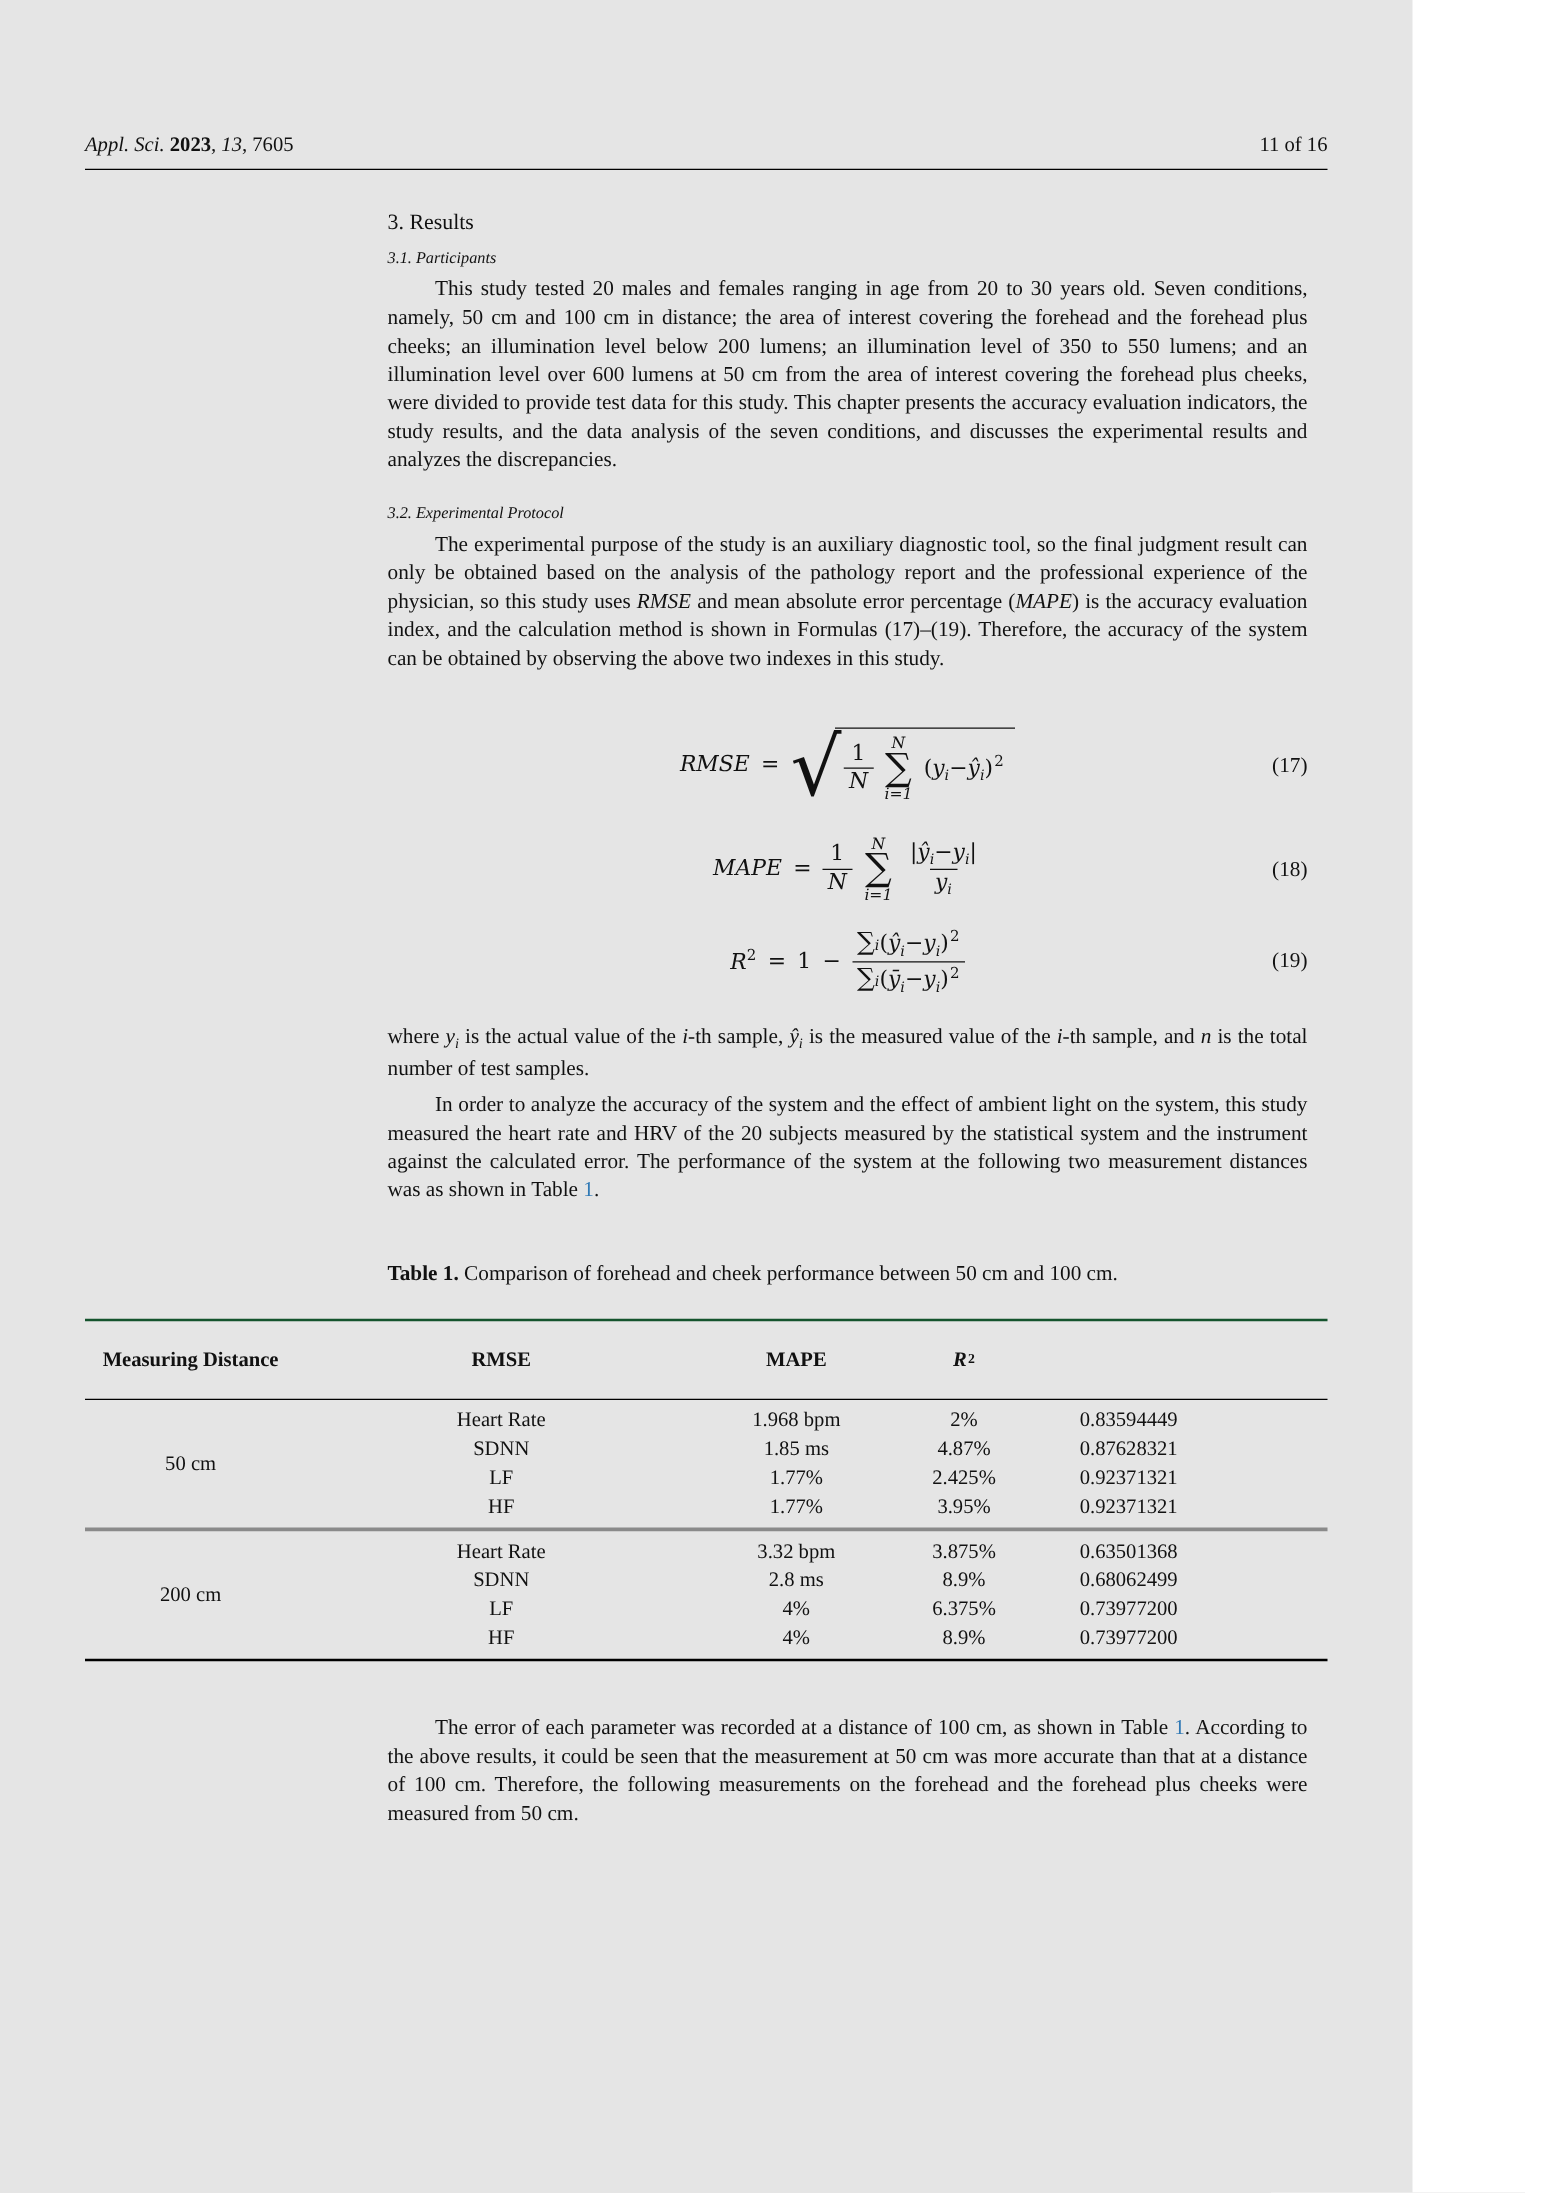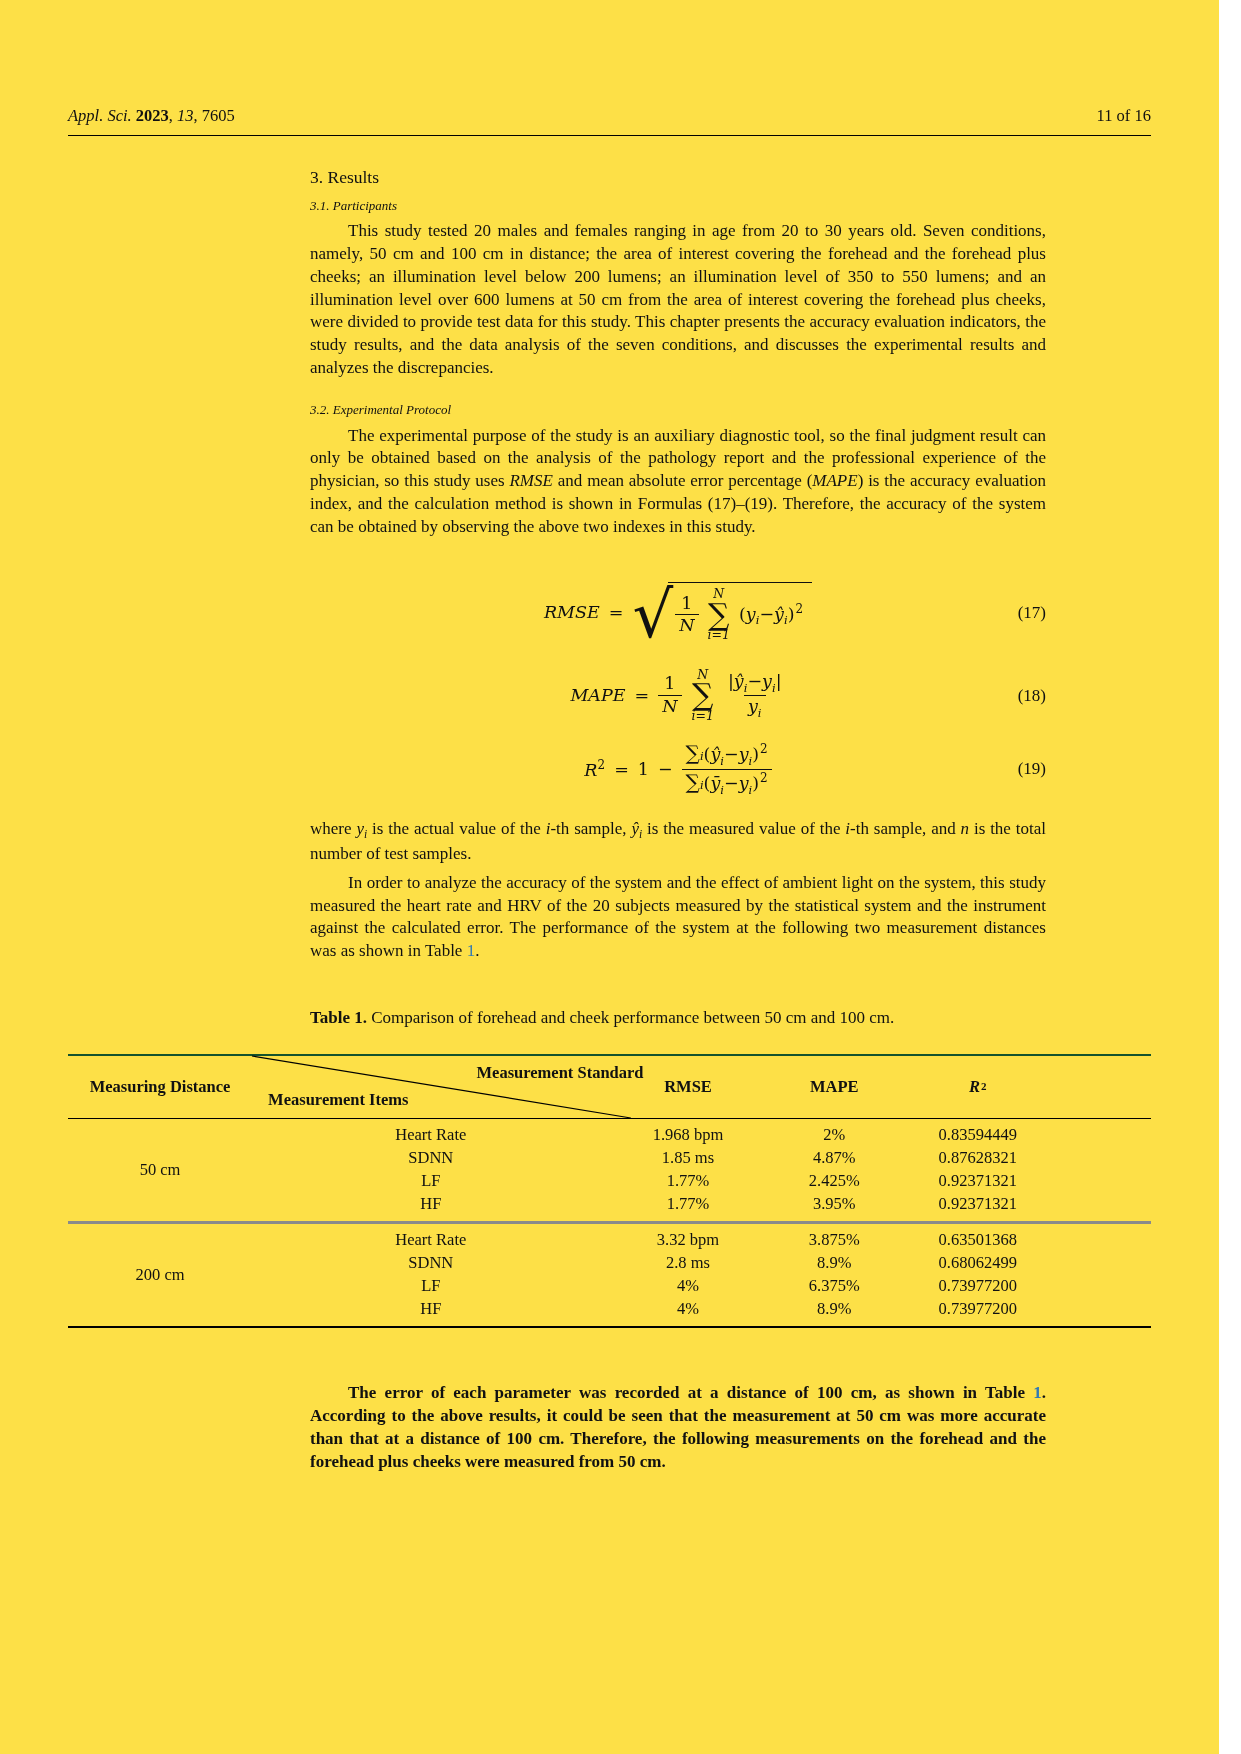--- a/index.html
+++ b/index.html
@@ -1,21 +1,21 @@
 <!DOCTYPE html>
 <html><head>
 <meta charset="utf-8">
 <style>
   html,body{margin:0;padding:0;}
   body{
     width:1241px;height:1754px;background:#ffffff;color:#111;
     font-family:"Liberation Serif",serif;font-size:17px;
     -webkit-font-smoothing:antialiased;
   }
-  .page{position:relative;width:1219px;height:1754px;overflow:hidden;background:#fde047;}
+  .page{position:relative;width:1130px;height:1754px;overflow:hidden;background:#e5e5e5;}
   
   .phead{display:flex;justify-content:space-between;align-items:baseline;
     padding:106px 68px 0 68px;font-size:16.5px;}
   .hrule{margin:9px 68px 0 68px;border:0;border-top:1.6px solid #000;height:0;}
   
   .tcol{margin-left:310px;width:736px;text-align:justify;line-height:1.345;}
   h2.sec{font-size:17.5px;font-weight:normal;margin:30px 0 0 0;text-align:left;}
   h3.sub{font-size:13px;font-weight:normal;font-style:italic;margin:7px 0 0 0;text-align:left;}
   p{margin:6px 0 0 0;}
   p.ind{text-indent:38px;}
@@ -59,21 +59,21 @@
   .hdiag svg{position:absolute;left:0;top:0;width:106%;height:100%;overflow:visible;}
   .corner-top{position:absolute;top:7px;right:-34px;font-weight:bold;white-space:nowrap;}
   .corner-bottom{position:absolute;bottom:7px;left:16px;font-weight:bold;white-space:nowrap;}
   .tgroup{display:grid;grid-template-columns:17% 33% 14.5% 12.5% 14% 9%;
     grid-auto-rows:23px;padding:5px 0;}
   .tgroup.first{border-bottom:3px solid #8a8a8a;}
   .gdist{grid-column:1;grid-row:1/5;display:flex;align-items:center;justify-content:center;}
   .gc{display:flex;align-items:center;justify-content:center;}
   .c2{grid-column:2}.c3{grid-column:3}.c4{grid-column:4}.c5{grid-column:5}
   .r1{grid-row:1}.r2{grid-row:2}.r3{grid-row:3}.r4{grid-row:4}
-  .closing{margin-top:54px;font-weight:bold;}
+  .closing{margin-top:42px;}
 </style>
 </head>
 <body>
 
 <div class="page">
 
   <header class="phead">
     <div>
       <span class="it">Appl. Sci. </span><span class="b">2023</span><span>, </span><span class="it">13</span><span>, 7605</span>
     </div>
@@ -156,27 +156,20 @@
     <p style="margin-top:22px"><span>where </span><span class="it">y</span><sub class="ms">i</sub><span> is the actual value of the </span><span class="it">i</span><span>-th sample, </span><span class="it">ŷ</span><sub class="ms">i</sub><span> is the measured value of the </span><span class="it">i</span><span>-th sample, and </span><span class="it">n</span><span> is the total number of test samples.</span></p>
 
     <p class="ind"><span>In order to analyze the accuracy of the system and the effect of ambient light on the system, this study measured the heart rate and HRV of the 20 subjects measured by the statistical system and the instrument against the calculated error. The performance of the system at the following two measurement distances was as shown in Table </span><span class="link">1</span><span>.</span></p>
 
     <div class="caption"><span class="b">Table 1.</span><span> Comparison of forehead and cheek performance between 50 cm and 100 cm.</span></div>
   </div>
 
   <section class="table-wrap">
     <div class="tgrid thead">
       <div class="hcell">Measuring Distance</div>
-      <div class="hdiag">
-        <svg viewBox="0 0 100 100" preserveAspectRatio="none">
-            <line x1="0" y1="0" x2="100" y2="100" stroke="#000" stroke-width="1.2" vector-effect="non-scaling-stroke"></line>
-          </svg>
-        <span class="corner-top">Measurement Standard</span>
-        <span class="corner-bottom">Measurement Items</span>
-      </div>
       <div class="hcell">RMSE</div>
       <div class="hcell">MAPE</div>
       <div class="hcell">
           <span class="it b">R</span>
           <sup class="hsup">2</sup>
         </div>
       <div></div>
     </div>
 
     <div class="tgroup first">

